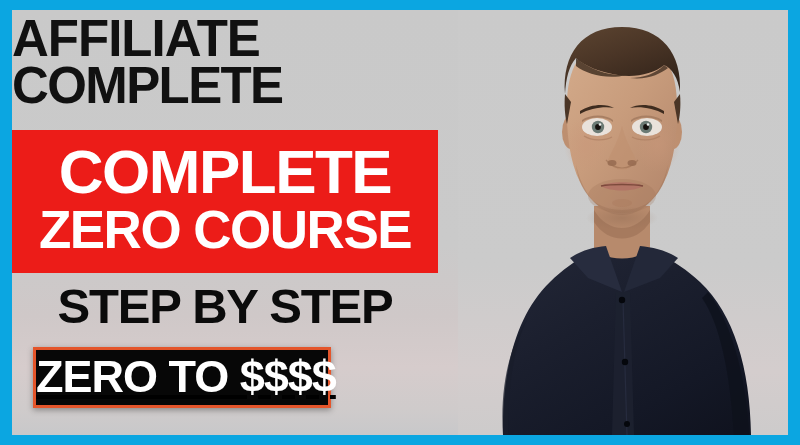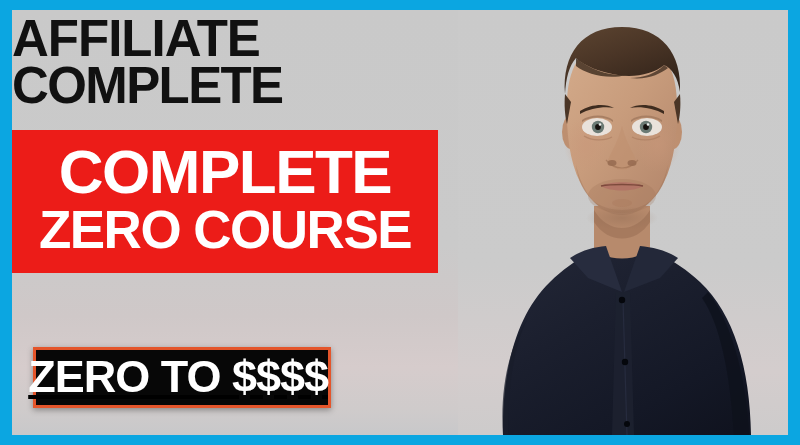--- a/index.html
+++ b/index.html
@@ -114,21 +114,21 @@
 
   
   .blackbox {
     position:absolute;
     left:21px; top:337px;
     width:298px; height:61px;
     background:#070707;
     border:3px solid #E4552B;
     display:flex;
     align-items:center;
-    justify-content:flex-end;
+    justify-content:flex-start;
     box-shadow:0 2px 6px rgba(0,0,0,0.35);
     text-decoration:underline;
   }
   .blackbox .zt {
     color:#ffffff;
     font-weight:bold;
     font-size:45px;
     letter-spacing:-1px;
     line-height:1;
     white-space:nowrap;
@@ -270,19 +270,20 @@
     <div class="headline">
       <span class="line1">AFFILIATE</span>
       <span class="line2">COMPLETE</span>
     </div>
 
     <div class="redbox">
       <span class="big">COMPLETE</span>
       <span class="small">ZERO COURSE</span>
     </div>
 
+    <div class="stepline">STEP BY STEP</div>
 
     <div class="blackbox">
       <span class="zt">ZERO TO $$$$</span>
     </div>
 
   </div>
 </div>
 
 </body></html>

